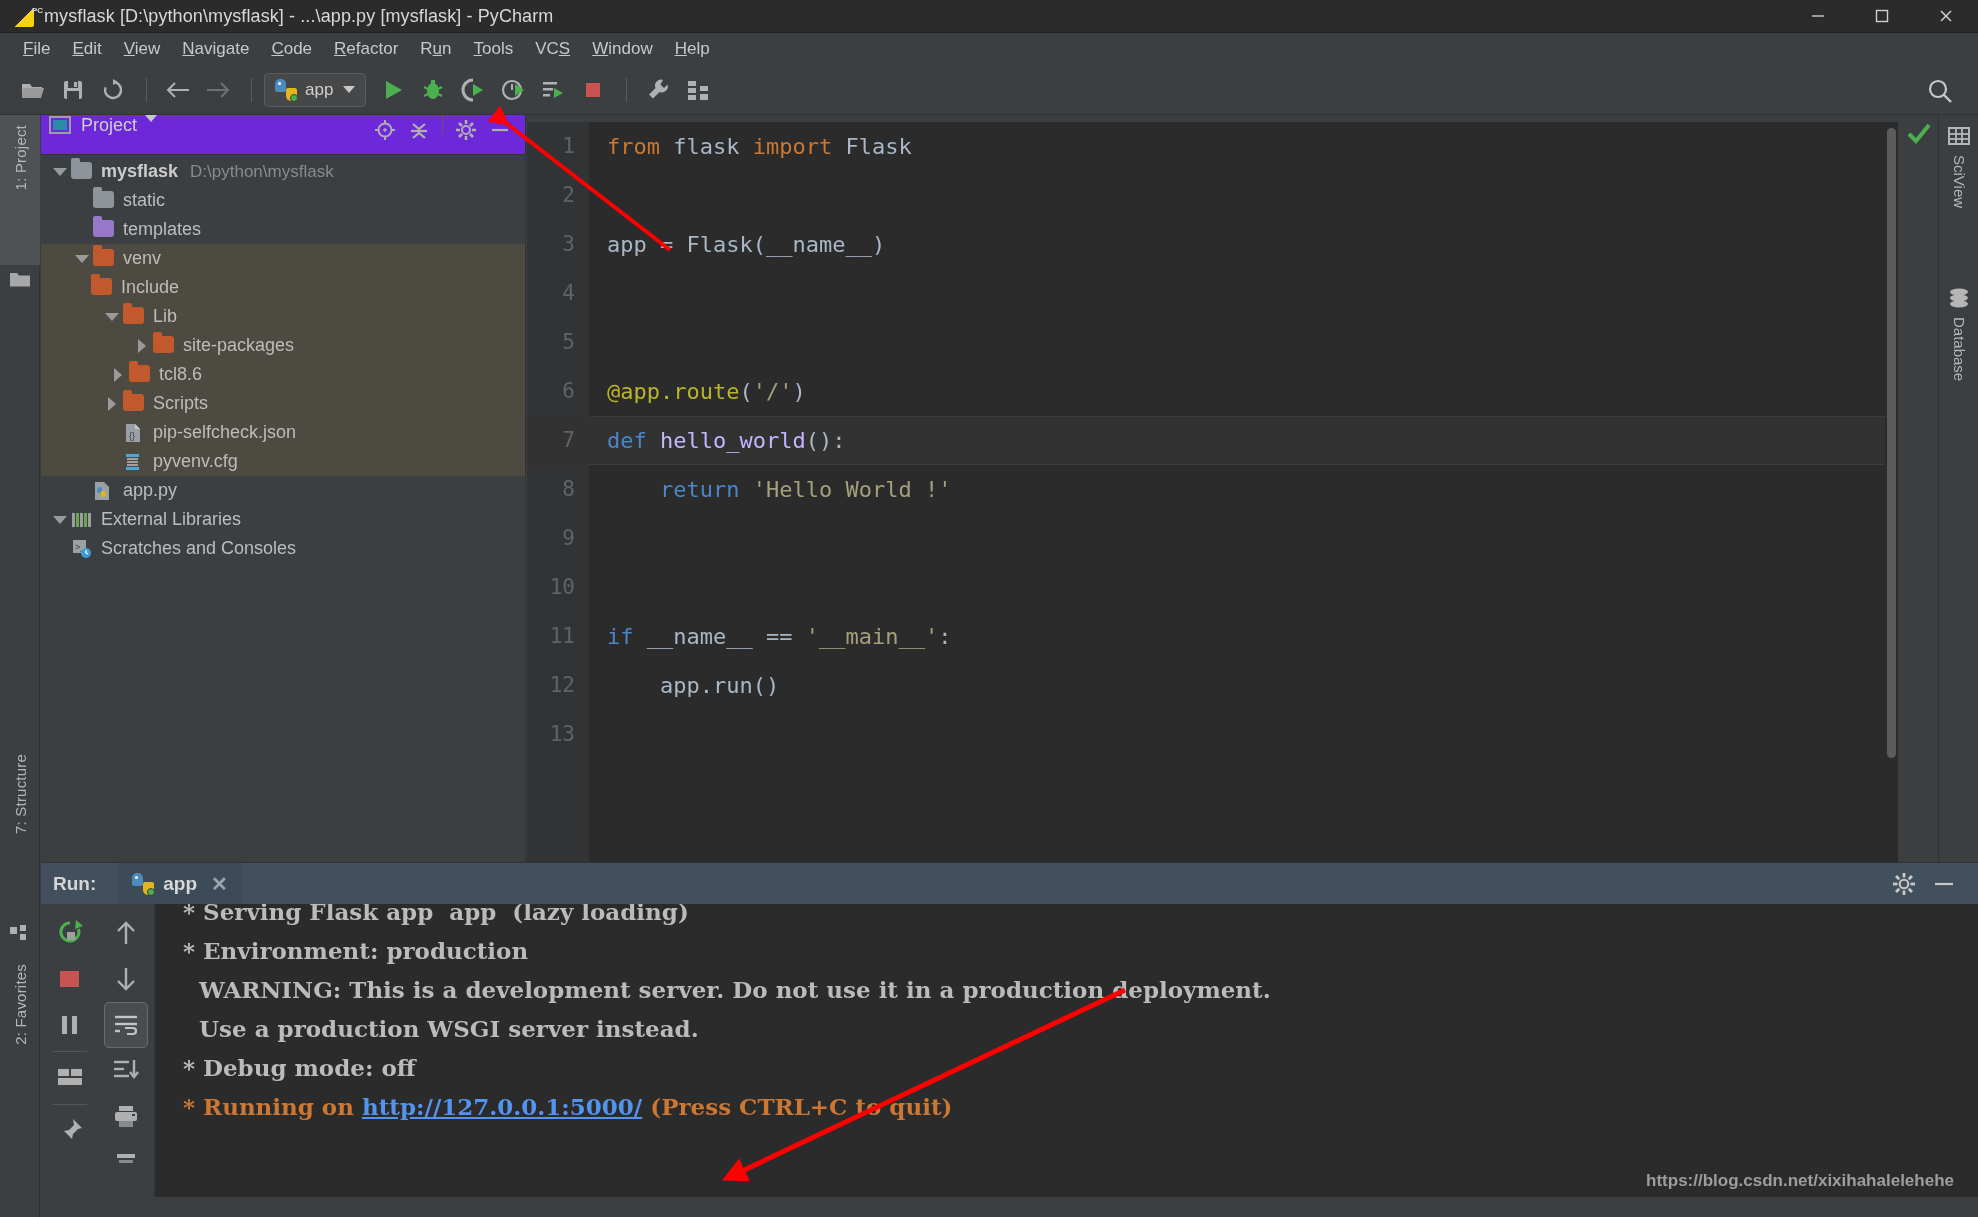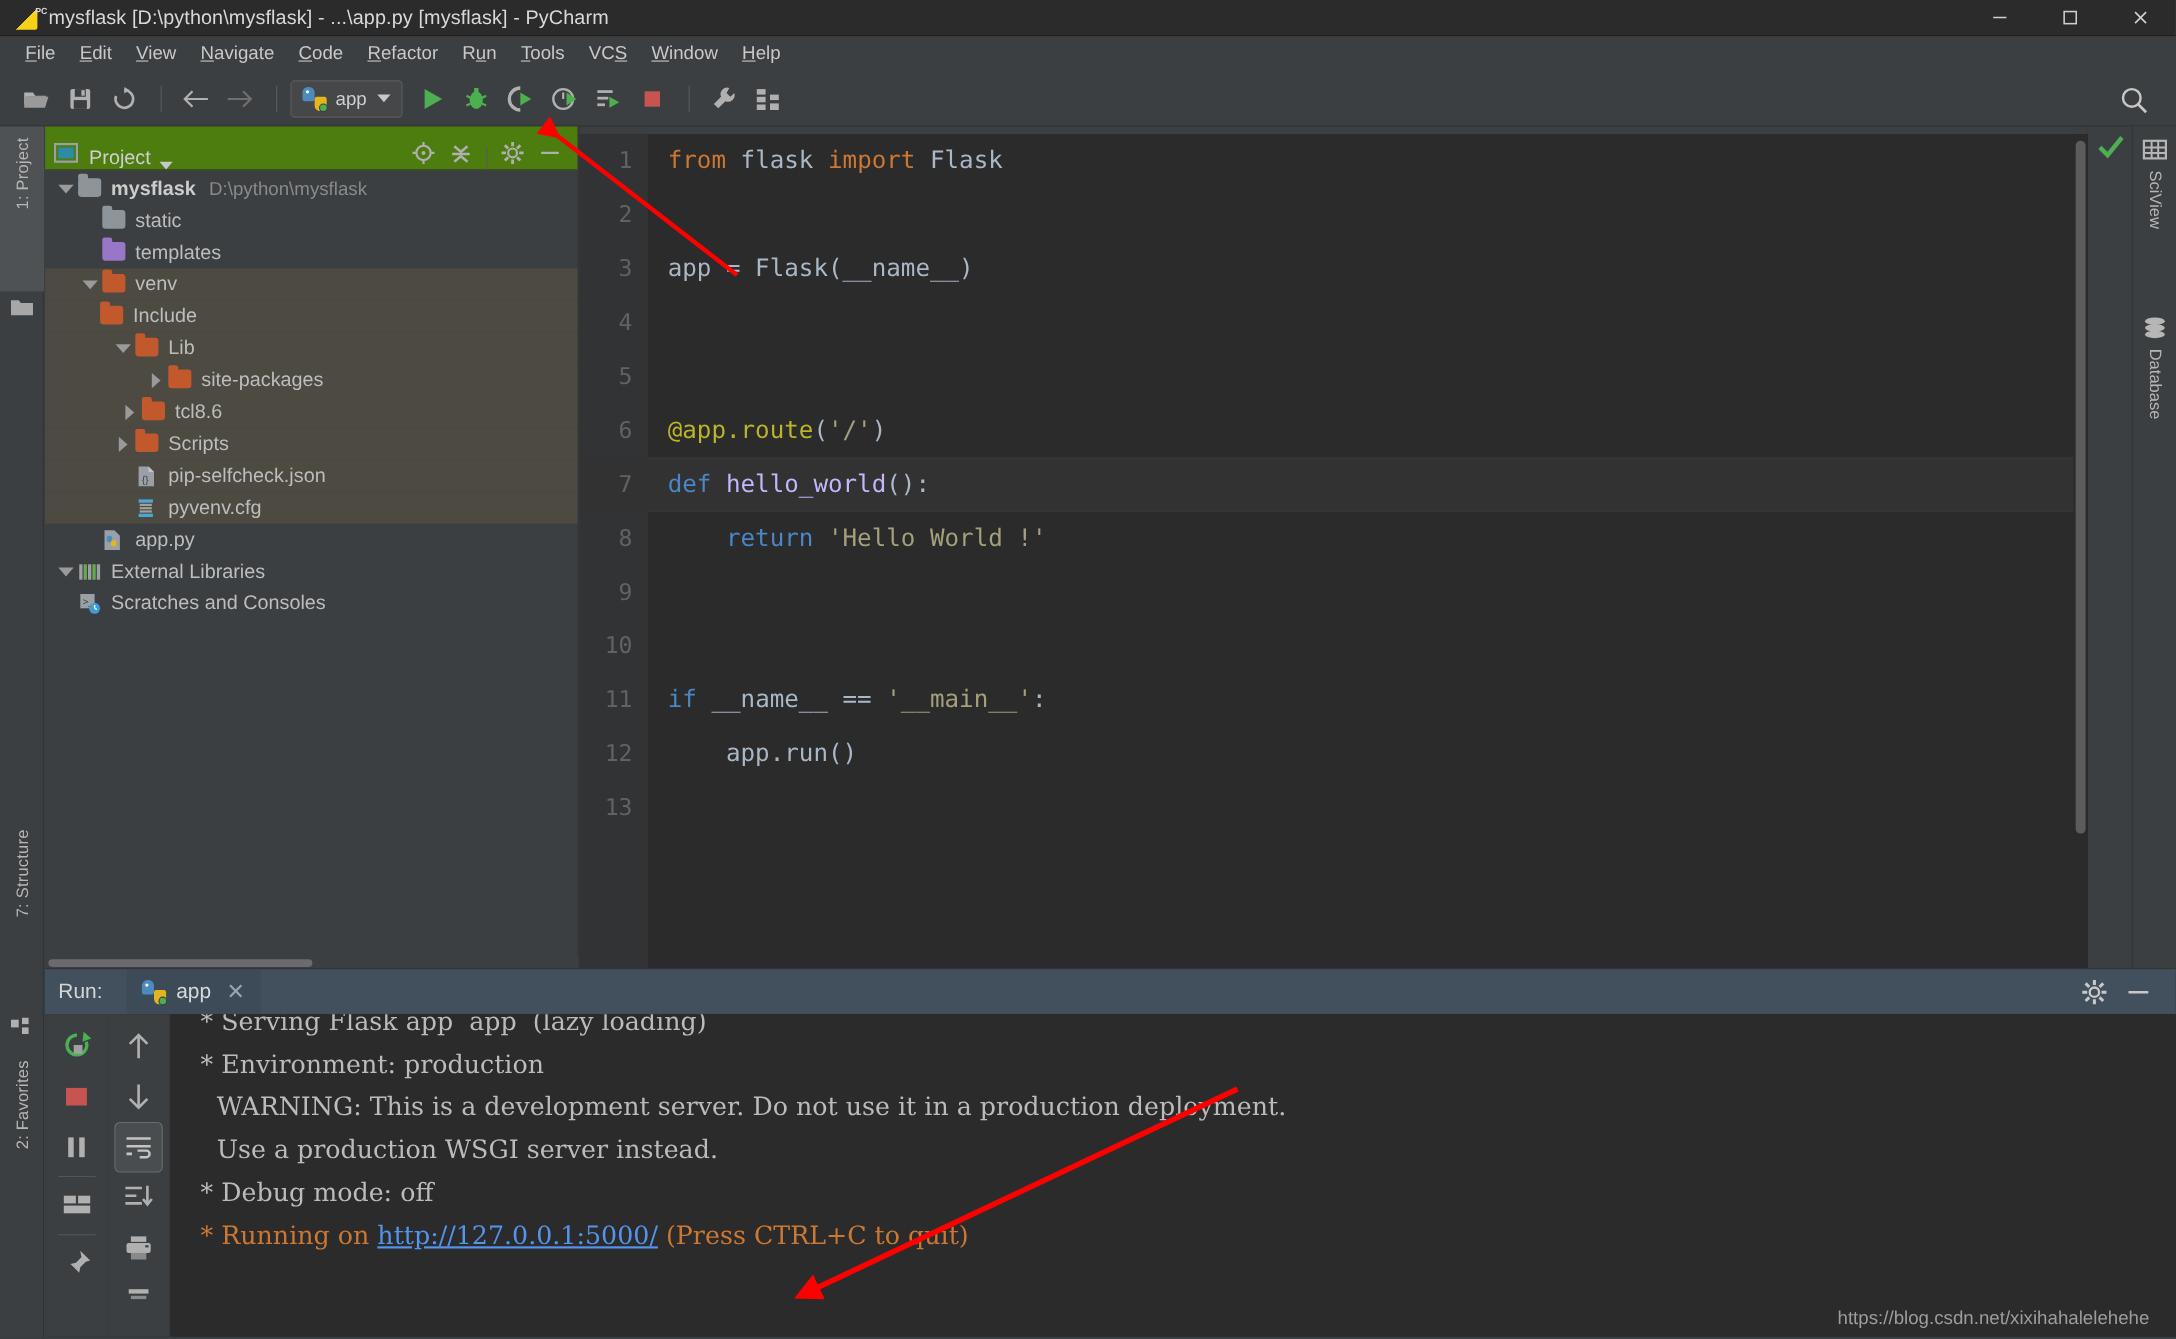--- a/index.html
+++ b/index.html
@@ -67,22 +67,22 @@
     white-space: nowrap; letter-spacing: .2px;
   }
   .vtab.sel { background: #4e5254; }
 
   
   .projpanel {
     position: absolute; top: 115px; left: 41px; width: 485px; height: 767px;
     background: #3c3f41; border-right: 1px solid #313335;
   }
   .proj-header {
-    height: 40px; display: flex; align-items: flex-end; padding: 0 8px;
-    border-bottom: 1px solid #313335; background: #4d7c0f;
+    height: 40px; display: flex; align-items: flex-start; padding: 0 8px;
+    border-bottom: 1px solid #313335; background: #6d28d9;
   }
   .proj-header .ttl { color: #cfcfcf; font-size: 18px; margin: 0 8px 0 10px; }
   .ph-spacer { flex: 1; }
   .ph-btn { width: 34px; height: 30px; display: flex; align-items: center; justify-content: center; }
   .ph-sep { width: 1px; height: 20px; background: #5a5a5a; margin: 0 6px; }
 
   .tree { padding-top: 2px; font-size: 18px; color: #bbbbbb; }
   .trow { display: flex; align-items: center; height: 29px; padding-left: 8px; white-space: nowrap; }
   .trow.selrange { background: #4d4a42; }
   .tarrow { width: 22px; height: 29px; display: flex; align-items: center; justify-content: center; flex: none; }
@@ -128,21 +128,21 @@
   .rightstrip {
     position: absolute; top: 115px; right: 0; width: 40px; height: 767px;
     background: #3c3f41; border-left: 1px solid #313335;
   }
   .rtab { position: absolute; left: 0; width: 40px; color: #b6b6b6; font-size: 15px; display: flex; flex-direction: column; align-items: center; }
   .rtab .vtxt { writing-mode: vertical-rl; white-space: nowrap; }
   .inspect-ok { position: absolute; top: 5px; right: 46px; }
 
   
   .runpanel {
-    position: absolute; top: 880px; left: 41px; right: 0; height: 335px; background: #0c4a6e;
+    position: absolute; top: 862px; left: 41px; right: 0; height: 335px; background: #0c4a6e; font-weight: bold;
   }
   .run-head {
     height: 42px; background: #41505c; display: flex; align-items: center; padding-left: 12px;
     border-top: 1px solid #313335;
   }
   .run-head .rlabel { color: #d5d5d5; font-size: 19px; margin-right: 22px; }
   .run-tab {
     height: 42px; display: flex; align-items: center; padding: 0 14px; background: #3c4b57;
   }
   .run-tab .tname { color: #d8d8d8; font-size: 19px; margin: 0 14px 0 9px; }

